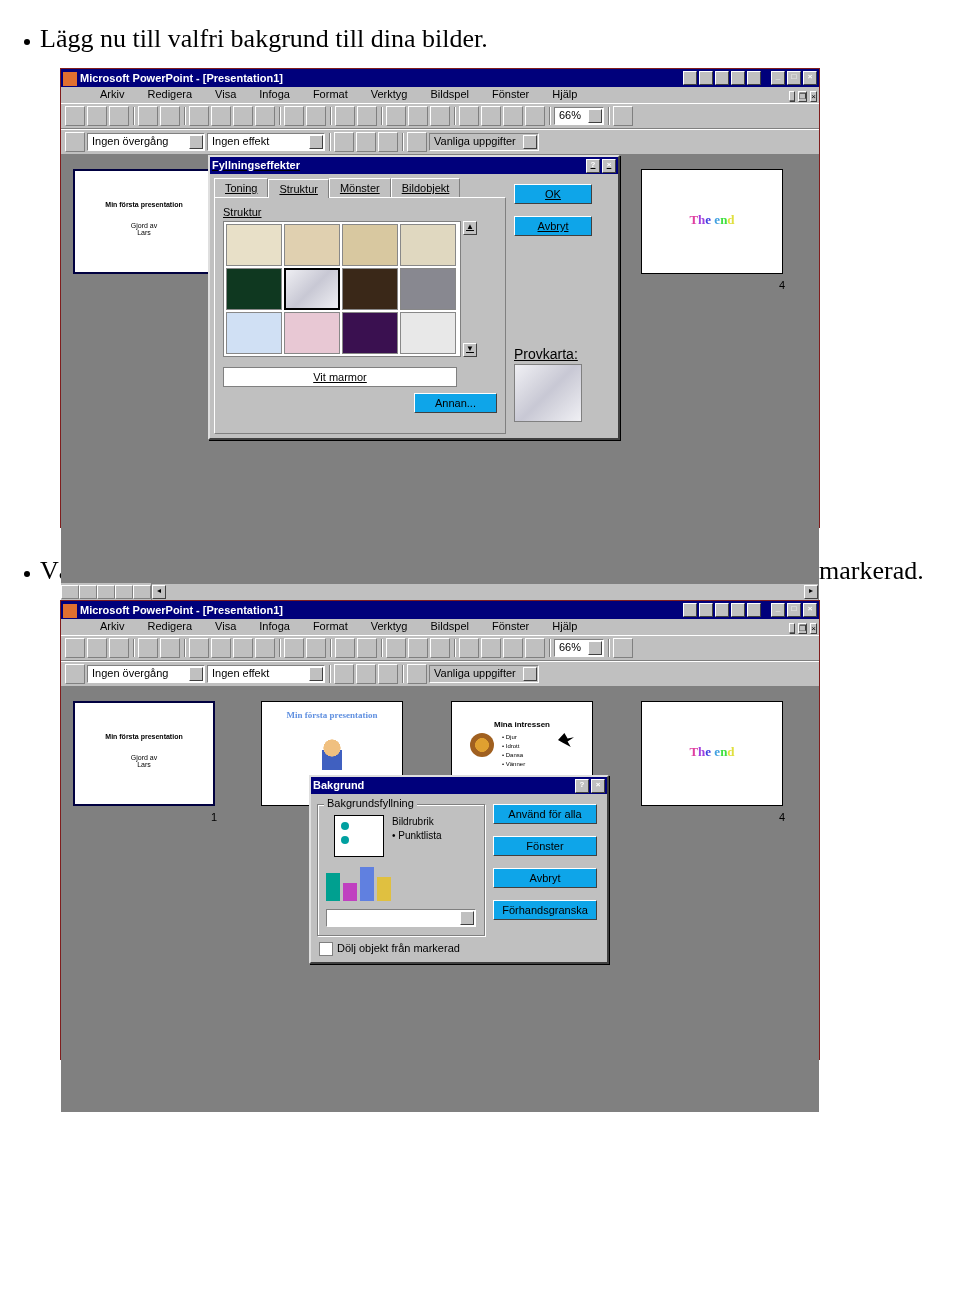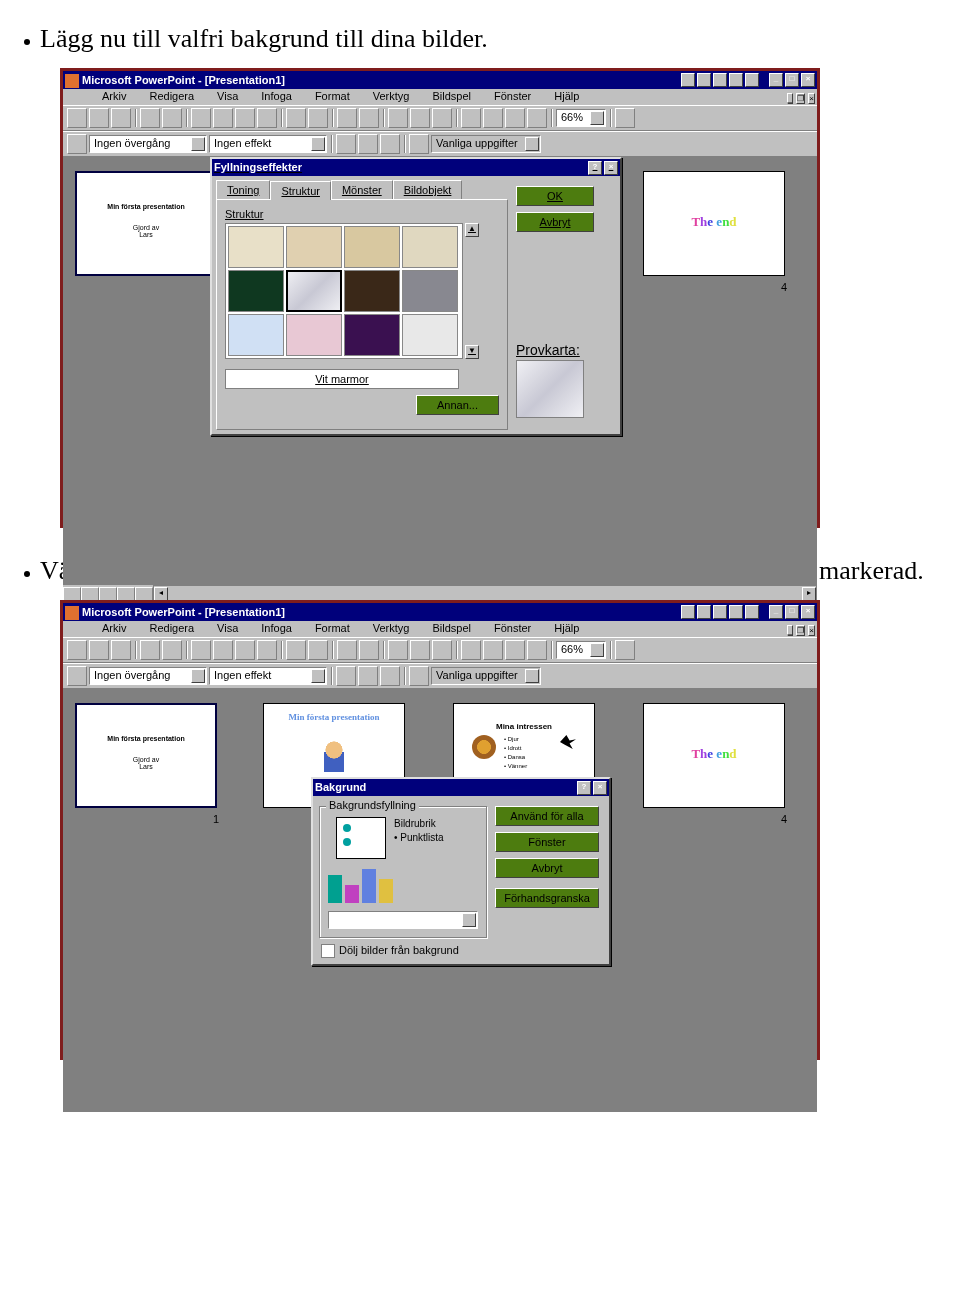--- a/index.html
+++ b/index.html
@@ -8,21 +8,21 @@
     font-size:26px;
     background:#fff;color:#000;
     width:960px;box-sizing:border-box;
   }
   .bullet-line{display:flex;gap:10px;margin-bottom:8px;}
   .bullet-dot{width:6px;height:6px;background:#000;border-radius:50%;margin-top:15px;flex-shrink:0;}
   .screenshot{
     margin:14px 0 28px 36px;
     width:760px;
     background:#C0C0C0;
-    border:3px solid #7f1d1d;
+    border:1px solid #7f1d1d;
     font-family:"MS Sans Serif",Arial,sans-serif;
     font-size:11px;color:#000;
     position:relative;
     box-sizing:border-box;
   }
   
   .titlebar{
     background:linear-gradient(#00007B,#00007B);
     color:#fff;height:18px;line-height:18px;
     display:flex;justify-content:space-between;align-items:center;
@@ -49,21 +49,21 @@
   .rainbow span:nth-child(2){color:#A040E0}
   .rainbow span:nth-child(3){color:#4040E0}
   .rainbow span:nth-child(4){color:#40A0E0}
   .rainbow span:nth-child(5){color:#40E040}
   .rainbow span:nth-child(6){color:#E0E040}
   .rainbow span:nth-child(7){color:#E07040}
   .slnum{position:absolute;color:#000;font-size:11px;}
   
   .dialog{position:absolute;background:#C0C0C0;border:2px solid #C0C0C0;box-shadow:1px 1px 0 #000;border-top-color:#DFDFDF;border-left-color:#DFDFDF;border-right-color:#404040;border-bottom-color:#404040;}
   .dialog .titlebar{height:17px;line-height:17px;}
-  .dbtn{display:block;width:78px;height:20px;background:#4d7c0f;border:1px solid #fff;border-right-color:#404040;border-bottom-color:#404040;box-sizing:border-box;font-size:11px;text-align:center;line-height:18px;margin-bottom:6px;}
+  .dbtn{display:block;width:78px;height:20px;background:#0ea5e9;border:1px solid #fff;border-right-color:#404040;border-bottom-color:#404040;box-sizing:border-box;font-size:11px;text-align:center;line-height:18px;margin-bottom:12px;}
   .tabrow{display:flex;padding:4px 4px 0 4px;gap:0;}
   .tab{padding:3px 10px;background:#C0C0C0;border:1px solid #fff;border-bottom:none;border-right-color:#808080;font-size:11px;position:relative;}
   .tab.active{background:#C0C0C0;top:1px;z-index:2;}
   .tabbody{margin:0 4px 4px 4px;background:#C0C0C0;border:1px solid #fff;border-right-color:#808080;border-bottom-color:#808080;padding:8px;}
   .tex-grid{display:grid;grid-template-columns:repeat(4,56px);grid-auto-rows:42px;gap:2px;width:232px;background:#fff;border:1px solid #808080;padding:2px;}
   .tex{border:1px solid #888;}
   .tex.sel{outline:2px solid #000;outline-offset:-2px;}
   .status{background:#C0C0C0;height:20px;display:flex;align-items:center;font-size:11px;border-top:1px solid #fff;}
   .status .cell{padding:2px 10px;border-right:1px solid #808080;box-shadow:1px 0 0 #fff;}
   .taskbar{background:#C0C0C0;height:24px;display:flex;align-items:center;padding:1px 2px;border-top:2px solid #fff;gap:2px;}
@@ -437,21 +437,21 @@
               </div>
             </div>
             <div class="bar-chart" style="margin-top:4px;">
               <div style="height:28px;background:#00A090"></div>
               <div style="height:18px;background:#C040C0"></div>
               <div style="height:34px;background:#6080E0"></div>
               <div style="height:24px;background:#E0C040"></div>
             </div>
             <div class="combo" style="width:150px;margin-top:8px;display:block"></div>
           </div>
-          <div style="font-size:11px;margin:4px 0 4px 2px"><span class="checkbox"></span><span>Dölj bilder från bakgrund</span></div>
+          <div style="font-size:11px;margin:4px 0 4px 2px"><span class="checkbox"></span><span>Dölj objekt från markerad</span></div>
         </div>
         <div style="width:108px;padding-top:6px;">
           <span class="dbtn" style="width:104px">Använd för alla</span>
           <span class="dbtn" style="width:104px">Fönster</span>
           <span class="dbtn" style="width:104px">Avbryt</span>
           <span class="dbtn" style="width:104px;margin-top:10px">Förhandsgranska</span>
         </div>
       </div>
     </div>
   </div>

